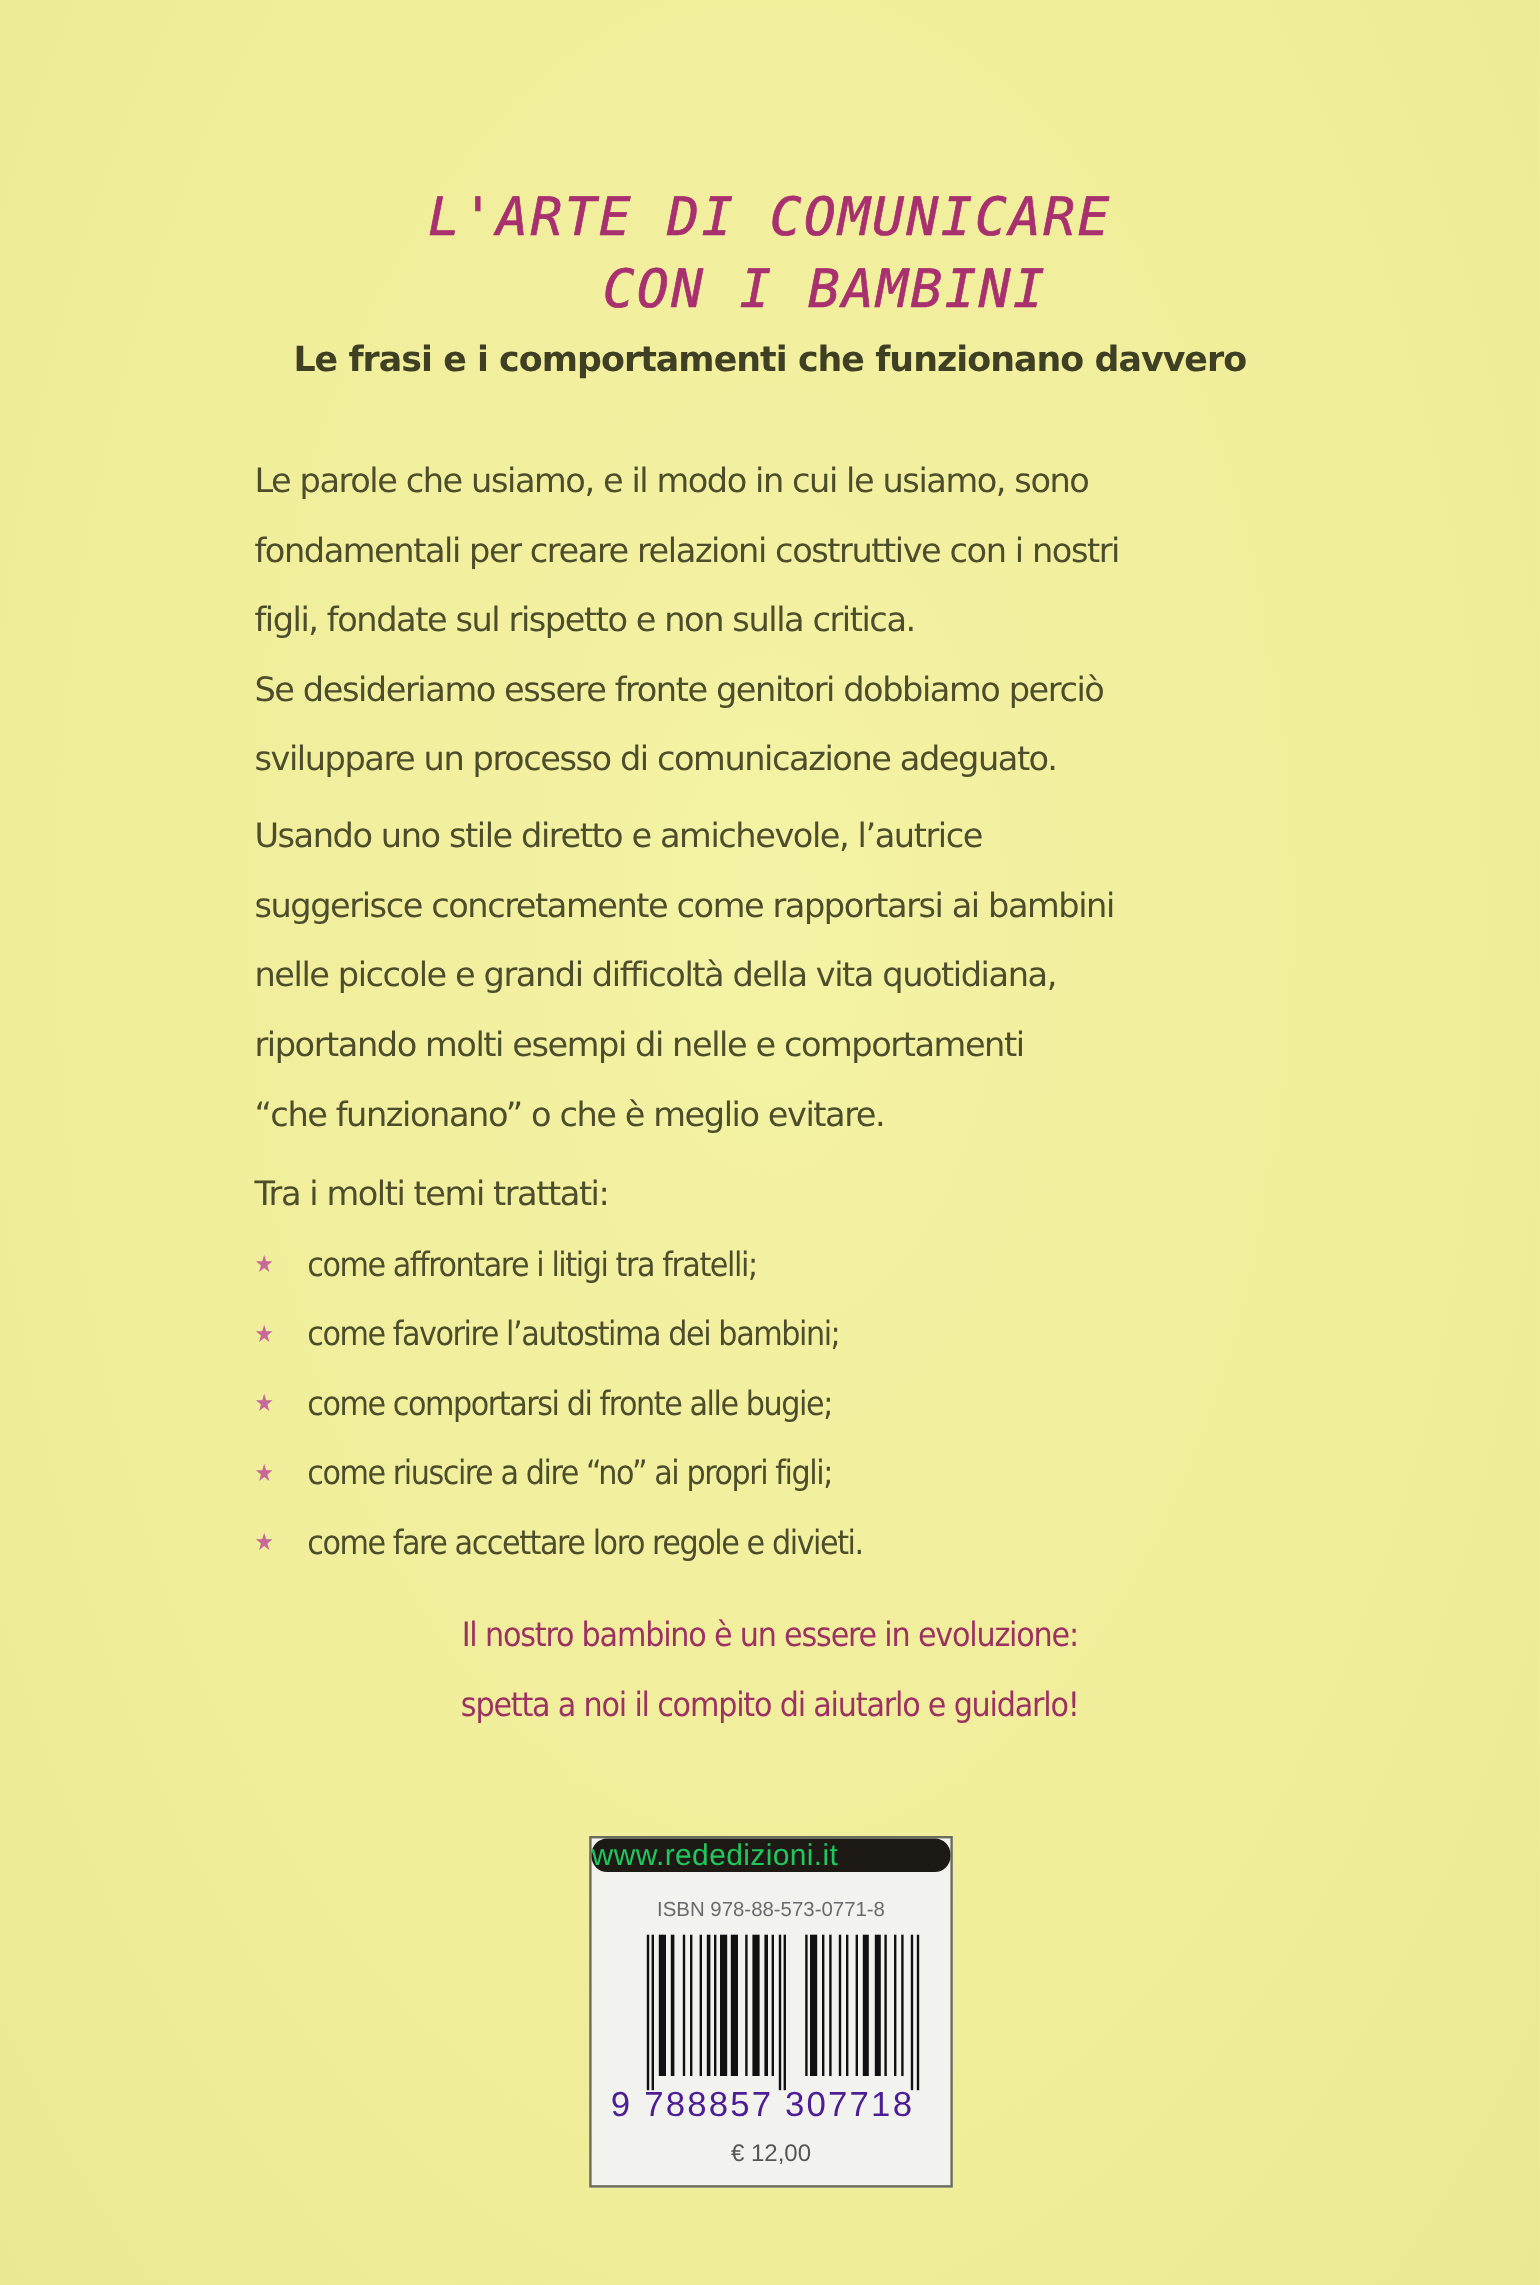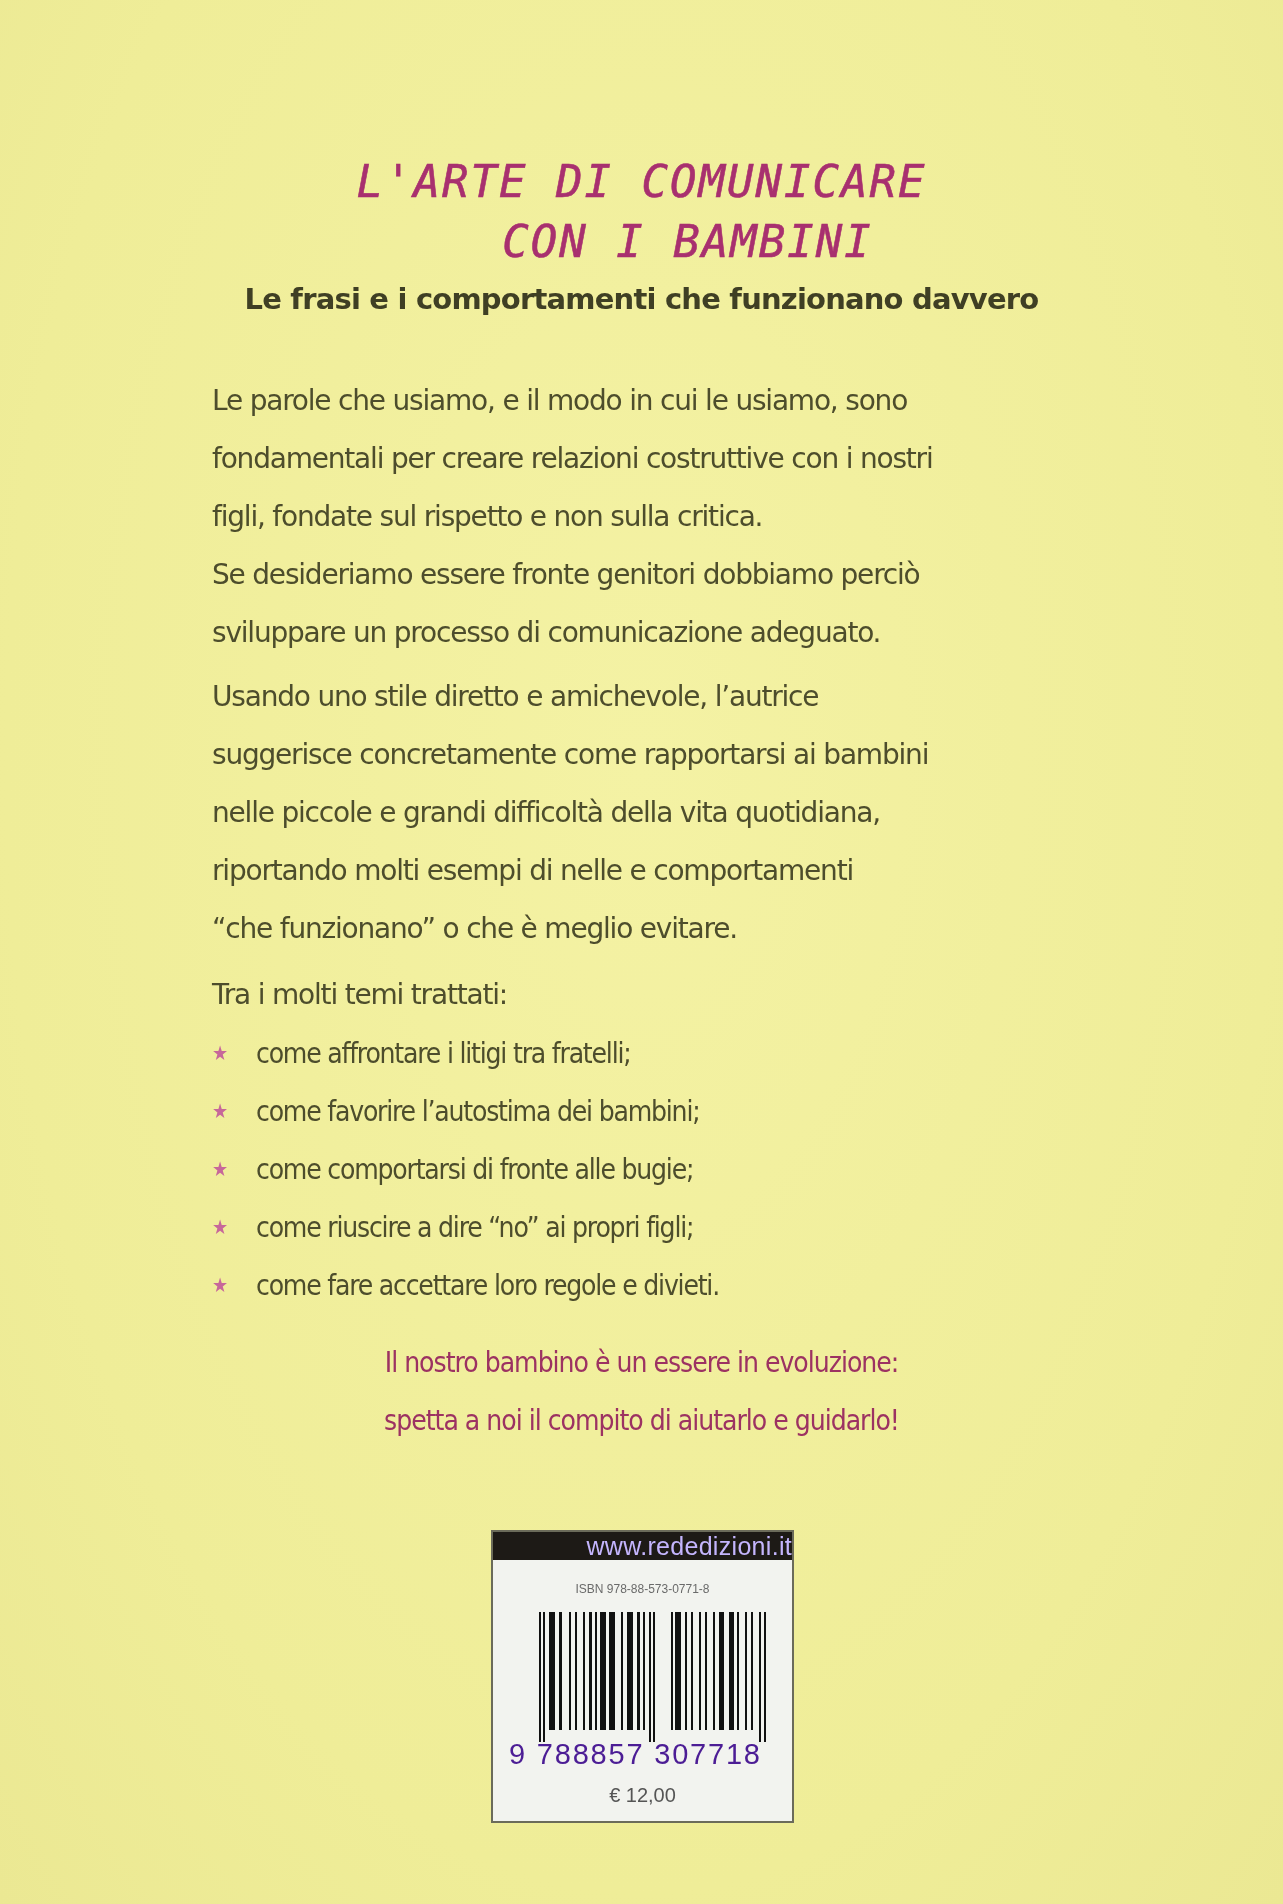--- a/index.html
+++ b/index.html
@@ -41,27 +41,27 @@
     position:absolute; left:0; width:1283px; text-align:center;
     color:#9c3262; font-size:28px; letter-spacing:-1px; line-height:58px;
   }
   .closing.c1 { top:1334px; }
   .closing.c2 { top:1392px; }
   .box {
     position:absolute; left:491px; top:1530px; width:303px; height:293px;
     background:#f2f3ef; border:2px solid #6b6b5a; box-sizing:border-box;
   }
   .url {
-    background:#1d1a16; color:#c4b5fd; height:28px; line-height:28px;
-    text-align:right; font-family:"Liberation Sans", sans-serif;
-    font-size:25px; letter-spacing:0.3px;
+    background:#1d1a16; color:#22c55e; height:28px; line-height:28px;
+    text-align:left; font-family:"Liberation Sans", sans-serif;
+    font-size:25px; letter-spacing:0.3px;border-radius:13px;
   }
   .isbn {
     position:absolute; top:50px; width:100%; text-align:center;
-    font-family:"Liberation Sans", sans-serif; font-size:12px; color:#6a6a6a;
+    font-family:"Liberation Sans", sans-serif; font-size:17px; color:#6a6a6a;
   }
   .barcode { position:absolute; left:44px; top:80px; width:232px; height:130px; }
   .bc-digits {
     position:absolute; top:206px; left:16px; font-family:"Liberation Sans", sans-serif;
     font-size:29px; color:#4c1d95; letter-spacing:1.8px;
   }
   .price {
     position:absolute; top:252px; width:100%; text-align:center;
     font-family:"Liberation Sans", sans-serif; font-size:20px; color:#555;
   }

